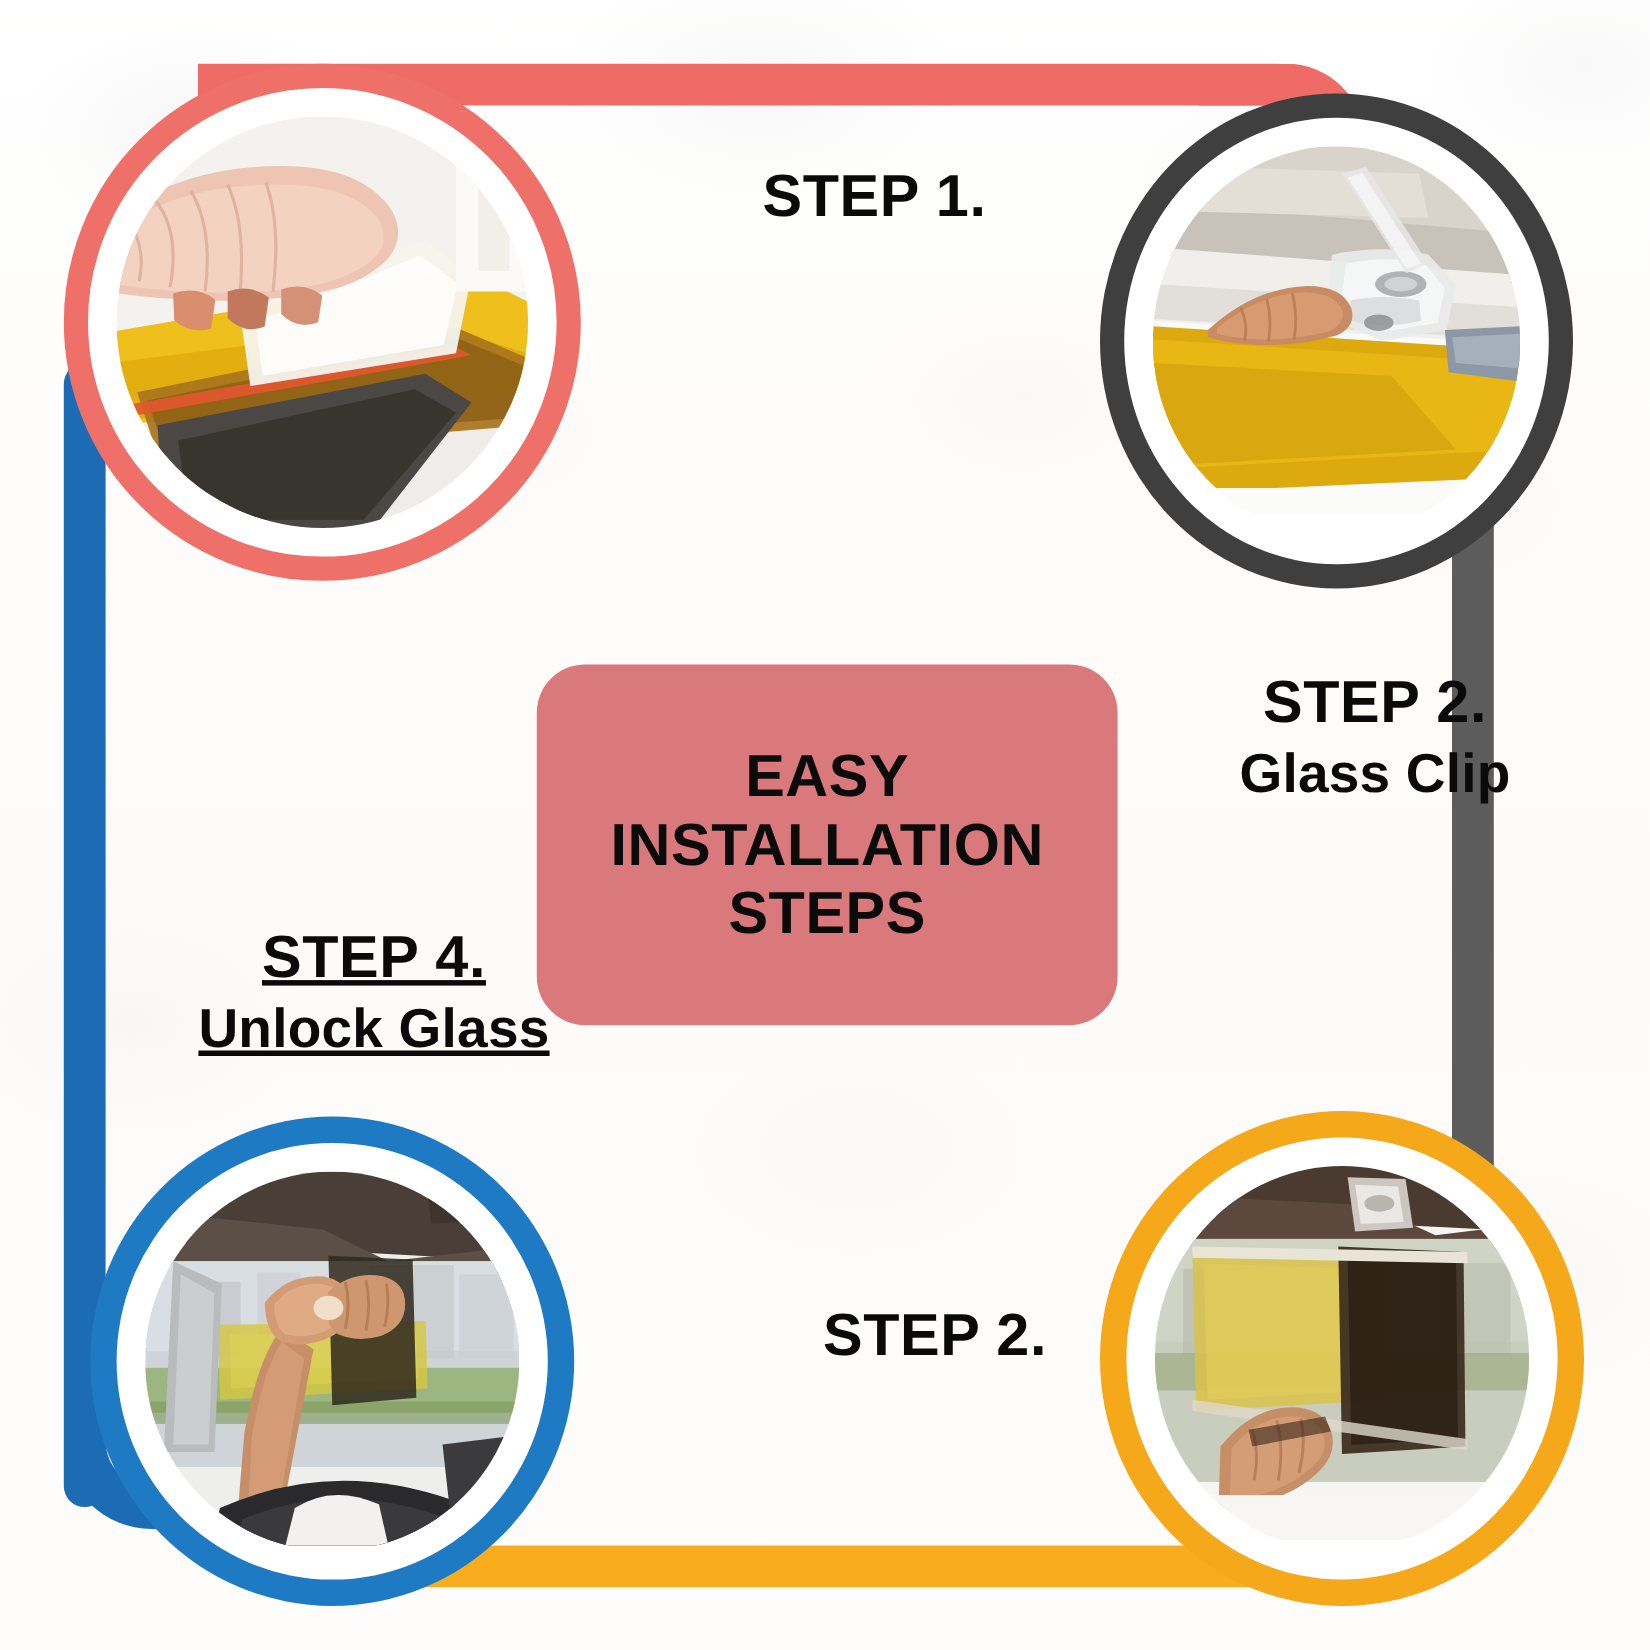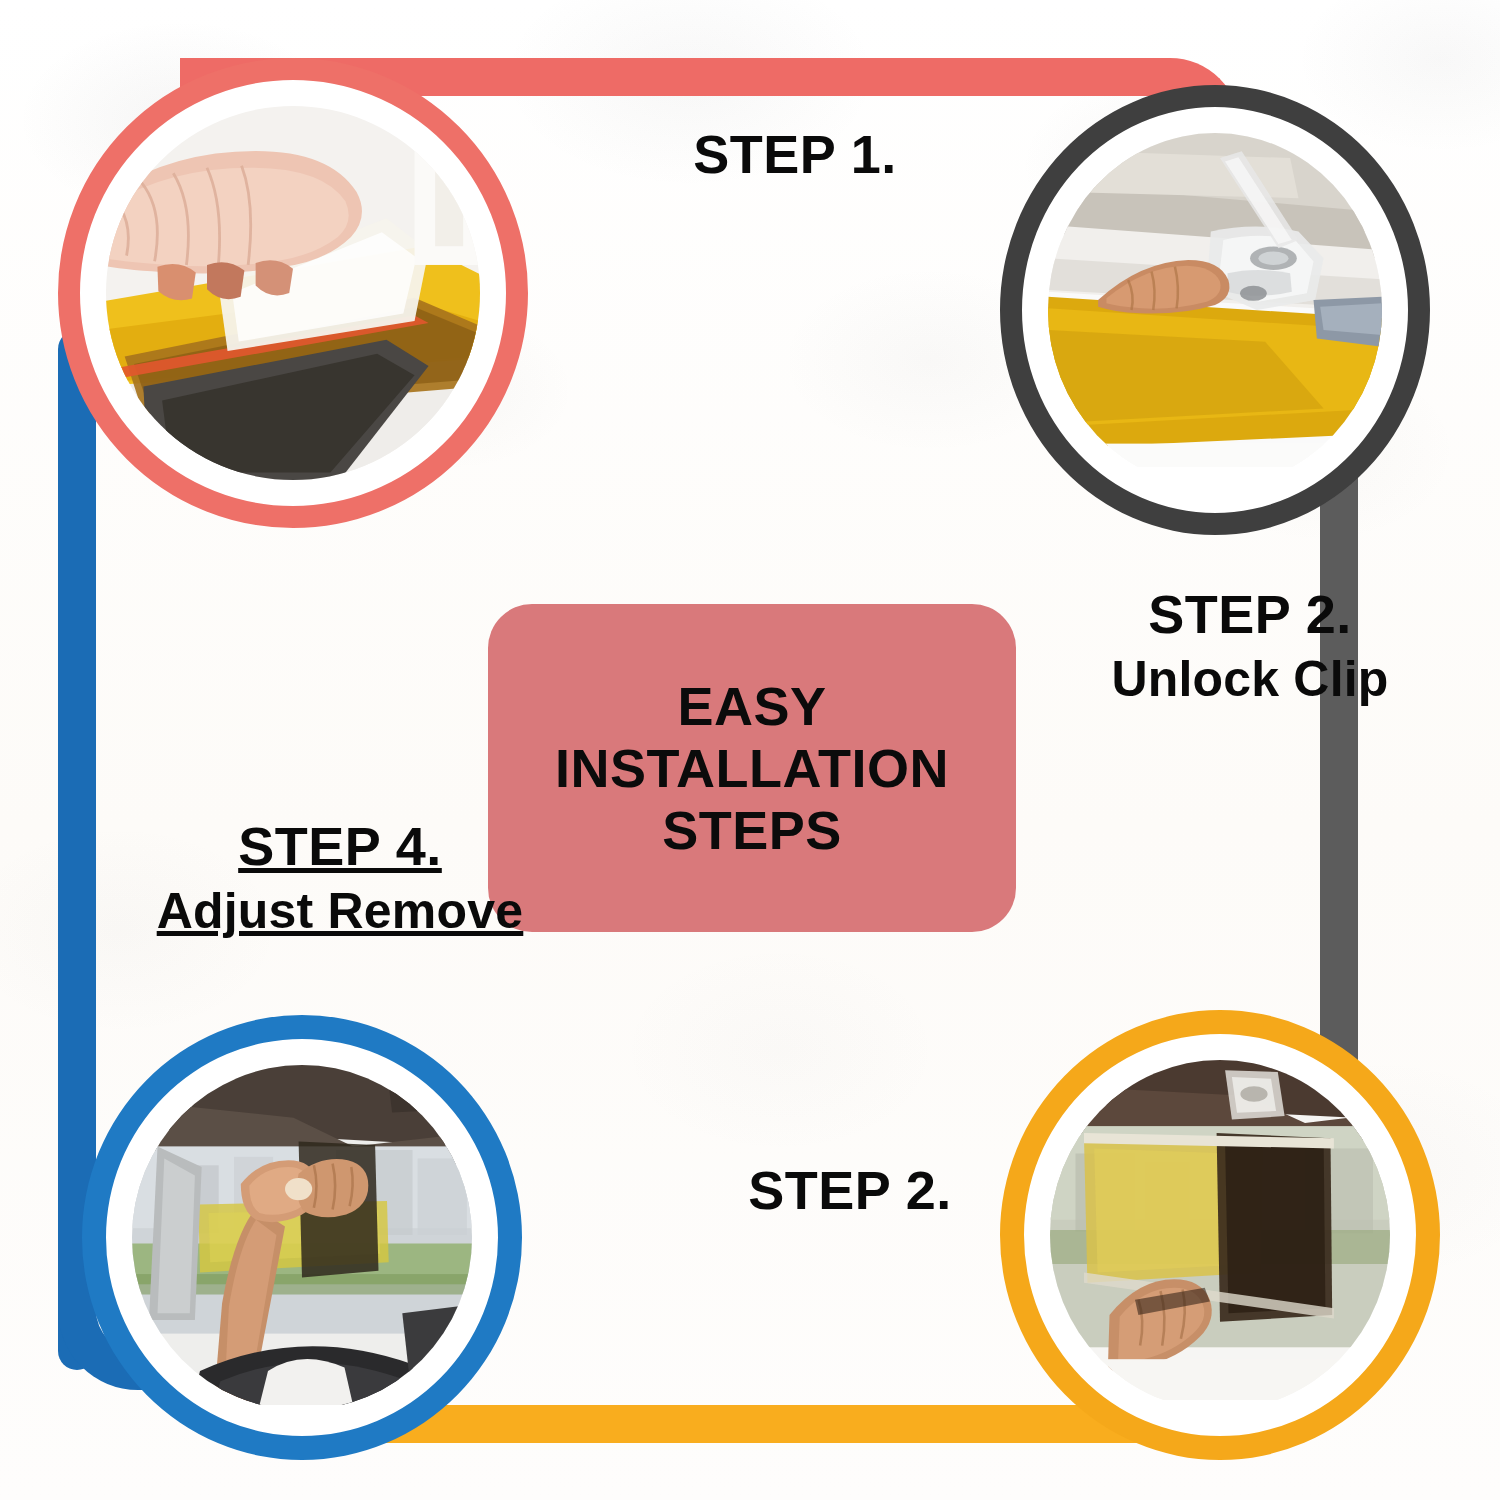--- a/index.html
+++ b/index.html
@@ -140,21 +140,21 @@
   .badge-text {
     color: #0b0b0b;
     font-size: 54px;
     font-weight: bold;
     line-height: 1.15;
     letter-spacing: .5px;
     white-space: pre-line;
   }
 
   
-  .step-label { position: absolute; text-align: center; color: #0a0a0a; }
+  .step-label { position: absolute; text-align: center; color: #0a0a0a; margin-top: 24px; }
   .step-title { font-size: 54px; font-weight: bold; letter-spacing: .5px; line-height: 1.06; }
   .step-sub   { font-size: 50px; font-weight: bold; letter-spacing: .2px; line-height: 1.12; margin-top: 8px; }
 
   #s1 { left: 560px;  top: 126px;  width: 470px; }
   #s2 { left: 1050px; top: 586px;  width: 400px; }
   #s3 { left: 650px;  top: 1162px; width: 400px; }
   #s4 { left: 140px;  top: 818px;  width: 400px; text-decoration: underline; }
 
   :root {
     --coral-line:  #ee6b66;
@@ -386,25 +386,25 @@
 INSTALLATION
 STEPS</div>
   </div>
 
   <div class="step-label" id="s1">
     <div class="step-title">STEP 1.</div>
   </div>
 
   <div class="step-label" id="s2">
     <div class="step-title">STEP 2.</div>
-    <div class="step-sub">Unlock Clip</div>
+    <div class="step-sub">Glass Clip</div>
   </div>
 
   <div class="step-label" id="s3">
     <div class="step-title">STEP 2.</div>
   </div>
 
   <div class="step-label" id="s4">
     <div class="step-title">STEP 4.</div>
-    <div class="step-sub">Adjust Remove</div>
+    <div class="step-sub">Unlock Glass</div>
   </div>
 
 </div>
 
 </body></html>

